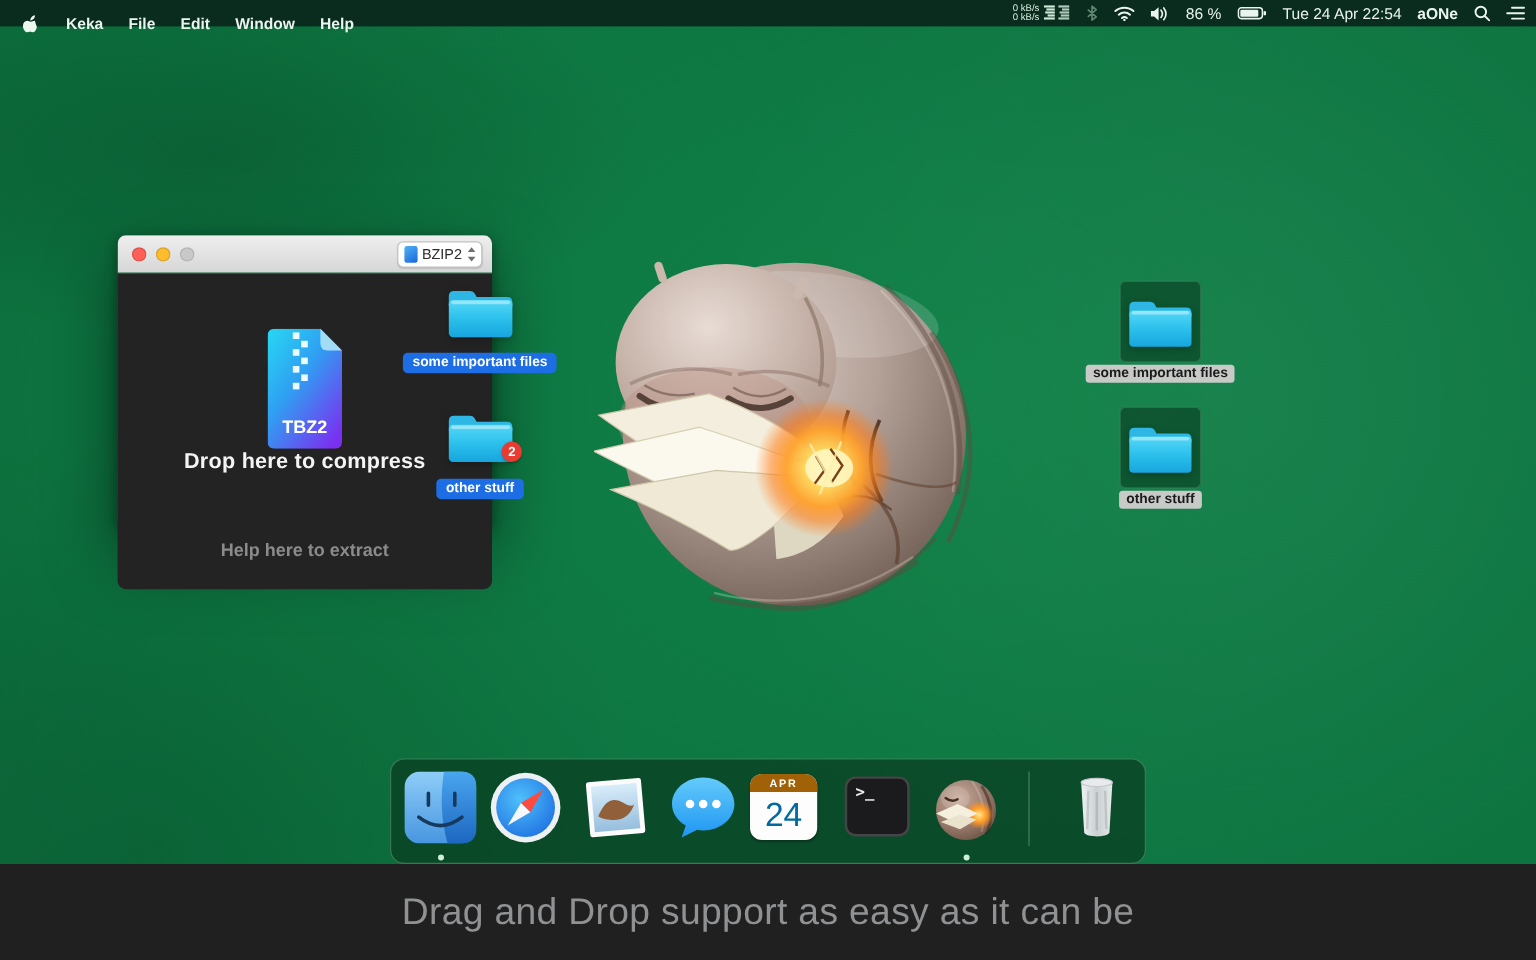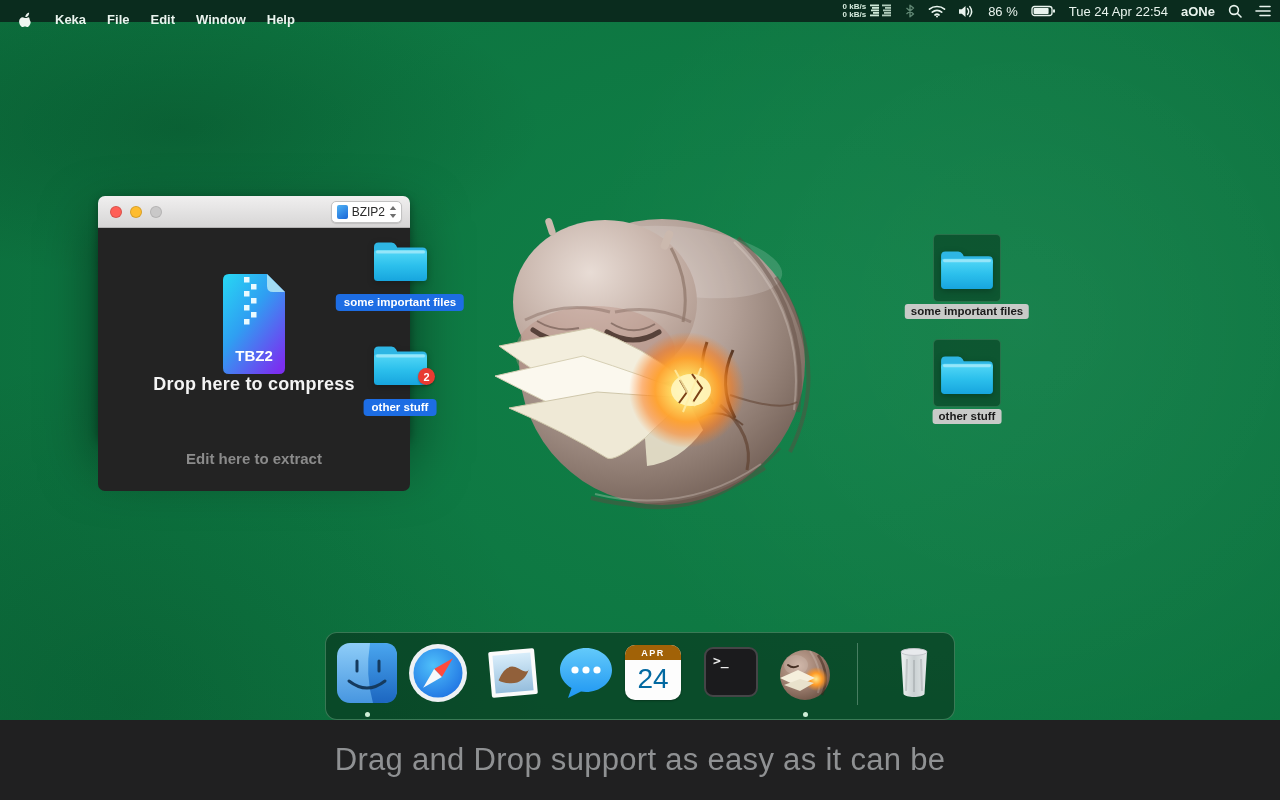--- a/index.html
+++ b/index.html
@@ -13,21 +13,21 @@
   }
 
   
   .menubar { position:absolute; top:0; left:0; width:1280px; height:22px;
     background:#0a2c1e; color:#e9f4ee; font-size:13px; z-index:60; }
   .mb-left { position:absolute; left:0; top:0; height:38px; display:flex; align-items:center; gap:21px; padding-left:18px; }
   .mb-app { font-weight:700; margin-left:3px; }
   .mb-item { font-weight:700; }
   .mb-right { position:absolute; right:9px; top:0; height:22px; display:flex; align-items:center; gap:13px; }
   .net { display:flex; align-items:center; gap:3px; }
-  .net-txt { display:flex; flex-direction:column; align-items:flex-end; font-size:8px; line-height:8.5px; font-weight:700; color:#d8ecdf; }
+  .net-txt { display:flex; flex-direction:column; align-items:flex-end; font-size:8px; line-height:8.5px; font-weight:400; color:#d8ecdf; }
   .mb-clock, .mb-batt-txt { font-size:13px; }
   .mb-user { font-weight:700; }
   .mb-ic { display:flex; align-items:center; }
 
   
   .keka-window { position:absolute; left:98px; top:196px; width:312px; height:244px;
     border-radius:7px; box-shadow:0 24px 55px rgba(0,0,0,.5), 0 3px 10px rgba(0,0,0,.35); z-index:20; }
   .titlebar { position:relative; height:32px; border-radius:7px 7px 0 0;
     background:linear-gradient(#f0efef,#d7d6d6); border-bottom:1px solid #b4b3b3; }
   .tl { position:absolute; top:10px; width:12px; height:12px; border-radius:50%; }
@@ -322,21 +322,21 @@
             <rect x="28" y="10" width="5.5" height="5.5"></rect>
           <rect x="21" y="17" width="5.5" height="5.5"></rect>
             <rect x="28" y="24" width="5.5" height="5.5"></rect>
           <rect x="21" y="31" width="5.5" height="5.5"></rect>
             <rect x="28" y="38" width="5.5" height="5.5"></rect>
           <rect x="21" y="45" width="5.5" height="5.5"></rect>
         </g>
         <text x="31" y="87" text-anchor="middle" font-size="15" font-weight="700" fill="#ffffff" font-family="Liberation Sans, sans-serif">TBZ2</text>
       </svg>
       <div class="drop-compress">Drop here to compress</div>
-      <div class="drop-extract">Edit here to extract</div>
+      <div class="drop-extract">Help here to extract</div>
     </div>
   </div>
 
   <div class="drag-item" style="left:372px;top:237px;">
     <svg class="folder-svg" viewBox="0 0 57 46">
         <use href="#folderShape"></use>
       </svg>
   </div>
   <div class="drag-label" style="left:400px;top:294px;">some important files</div>
 

